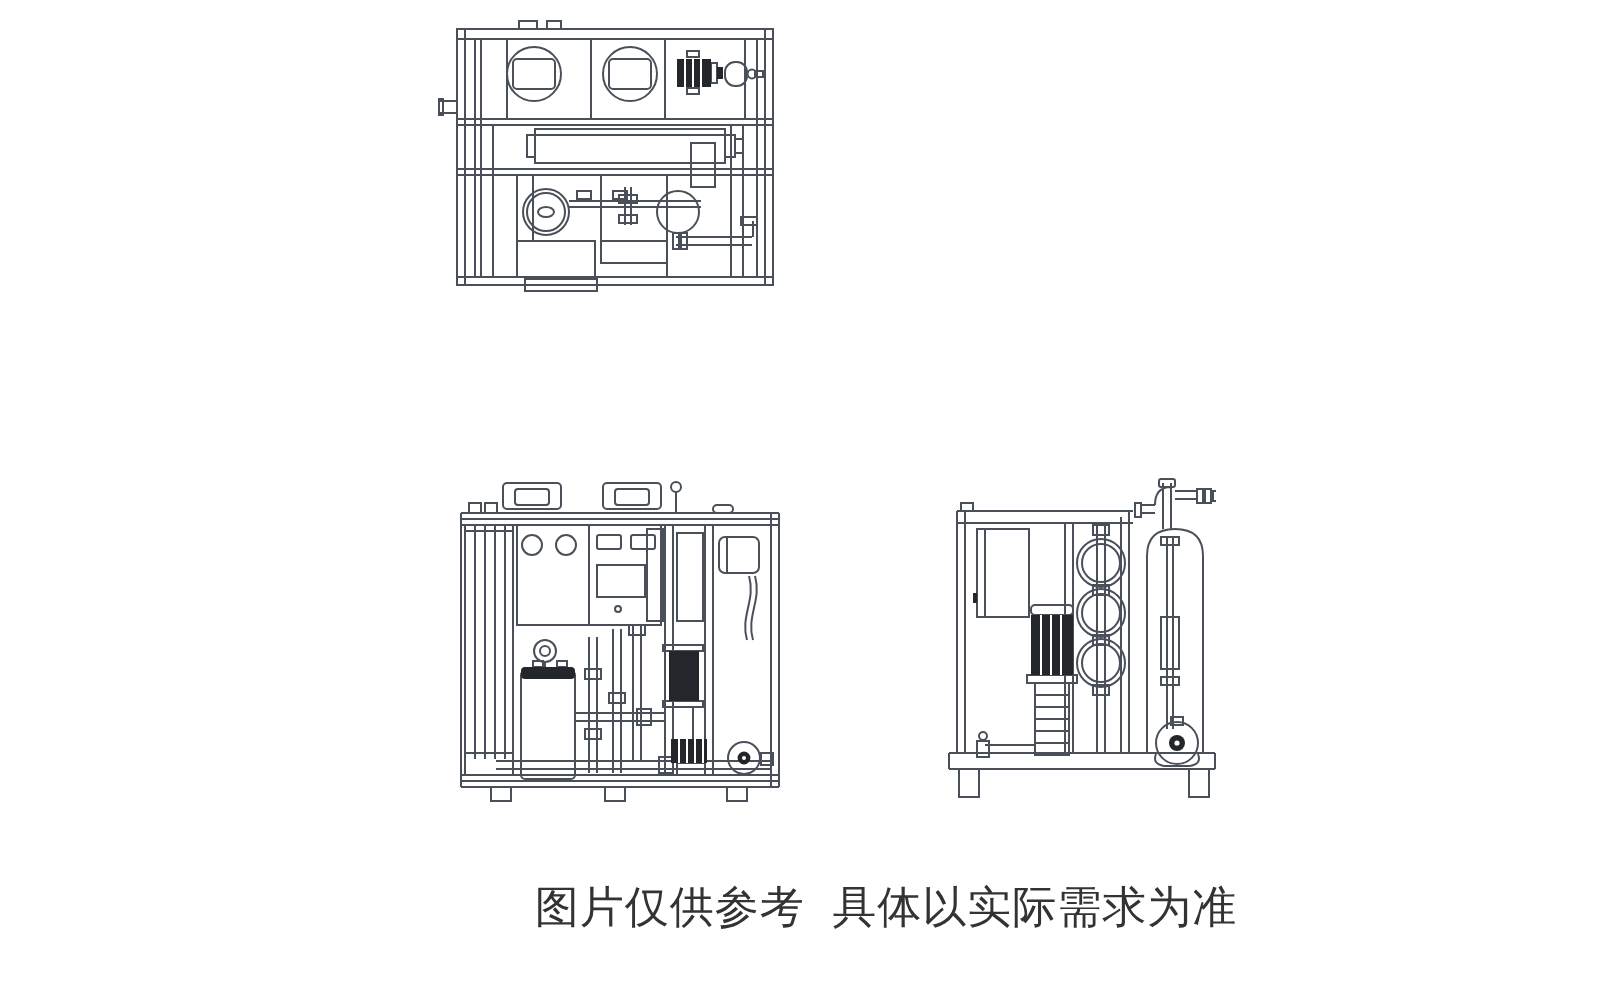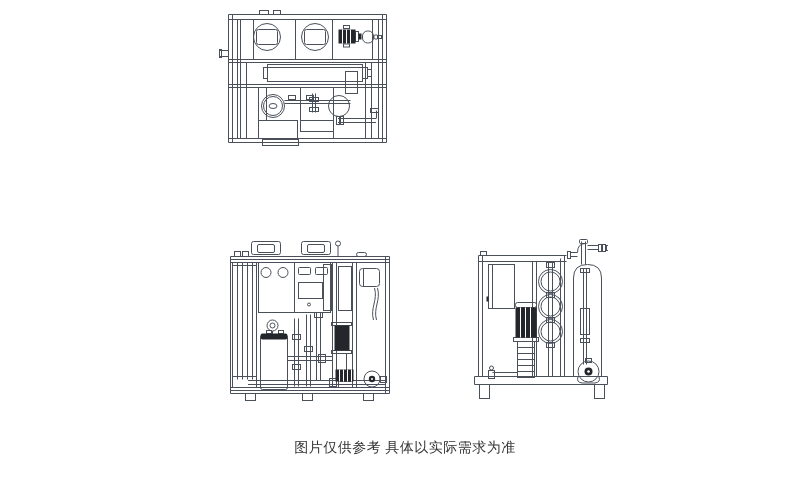--- a/index.html
+++ b/index.html
@@ -4,23 +4,23 @@
 <style>
   html,body{margin:0;padding:0;}
   body{background:#fff;font-family:"Liberation Sans", sans-serif;}
   .page{
     position:relative;width:800px;height:500px;background:var(--bg,#fff);
     overflow:hidden;
   }
   .drawing{position:absolute;margin:0;padding:0;}
   .drawing svg{display:block;}
   .caption{
-    position:absolute;top:439px;left:405px;transform:translateX(-50%);
-    font-size:14px;letter-spacing:.5px;color:var(--cap,#333);
-    white-space:nowrap;font-family:Liberation Serif, serif;
+    position:absolute;top:439px;left:443px;transform:translateX(-50%);
+    font-size:22px;letter-spacing:.5px;color:var(--cap,#333);
+    white-space:nowrap;font-family:Liberation Mono, monospace;
   }
   .ln{fill:none;stroke:var(--line,#4a505a);stroke-width:1;}
   .dk{fill:var(--dark,#23262a);stroke:none;}
   .wt{fill:none;stroke:#ffffff;stroke-width:1;}
 </style>
 </head>
 <body>
 
 <div class="page">
 

